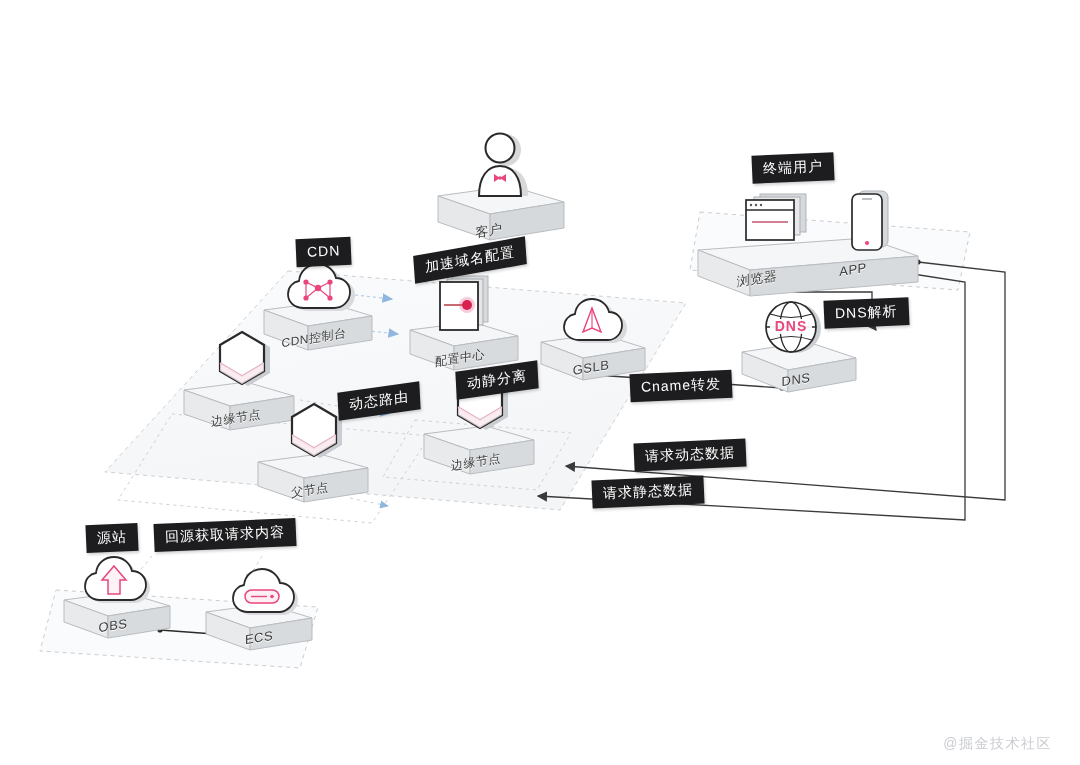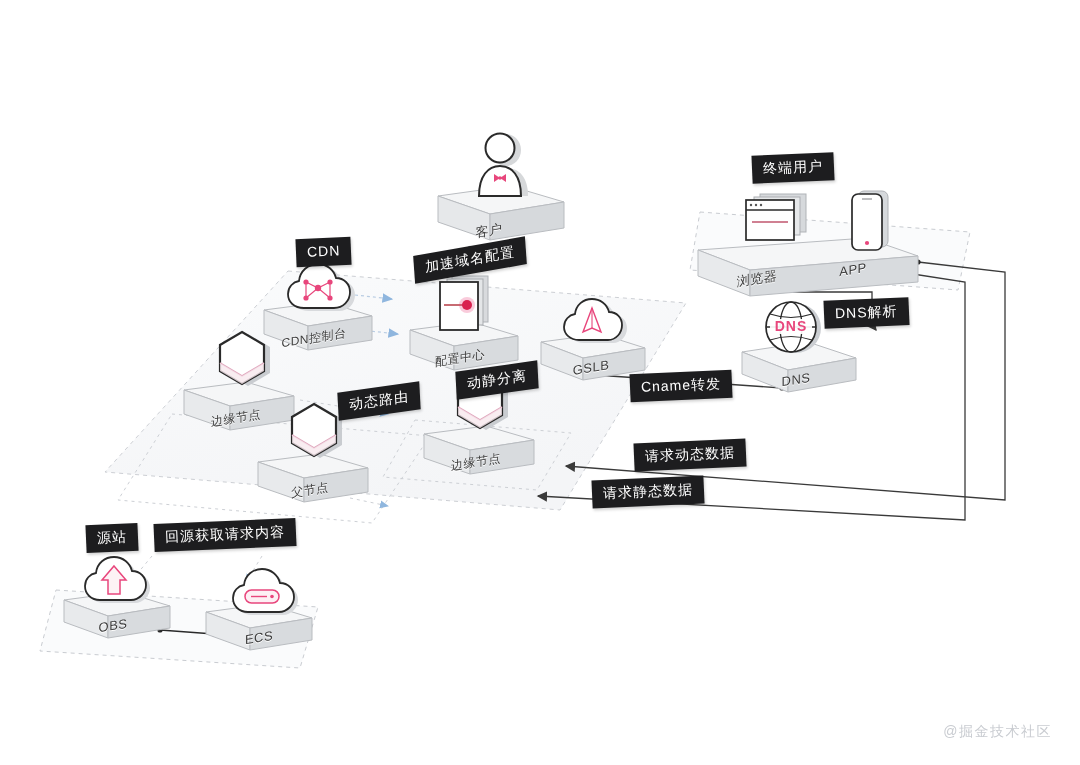--- a/index.html
+++ b/index.html
@@ -57,21 +57,21 @@
     pointer-events: auto;
     box-shadow: 1px 2px 3px rgba(0,0,0,.18);
   }
   .badge.tilt  { transform: skewY(-6deg) rotate(-4deg); }
   .badge.tilt2 { transform: skewY(-5deg) rotate(-3deg); }
   .badge.flat  { transform: rotate(-2.5deg); }
 
   
   #watermark {
     position: absolute;
-    right: 28px; bottom: 24px;
+    right: 28px; bottom: 12px;
     color: #c9ccd1;
     font-size: 14px;
     letter-spacing: 1.5px;
     user-select: none;
   }
 </style>
 </head>
 <body>
 
 <div id="stage">

